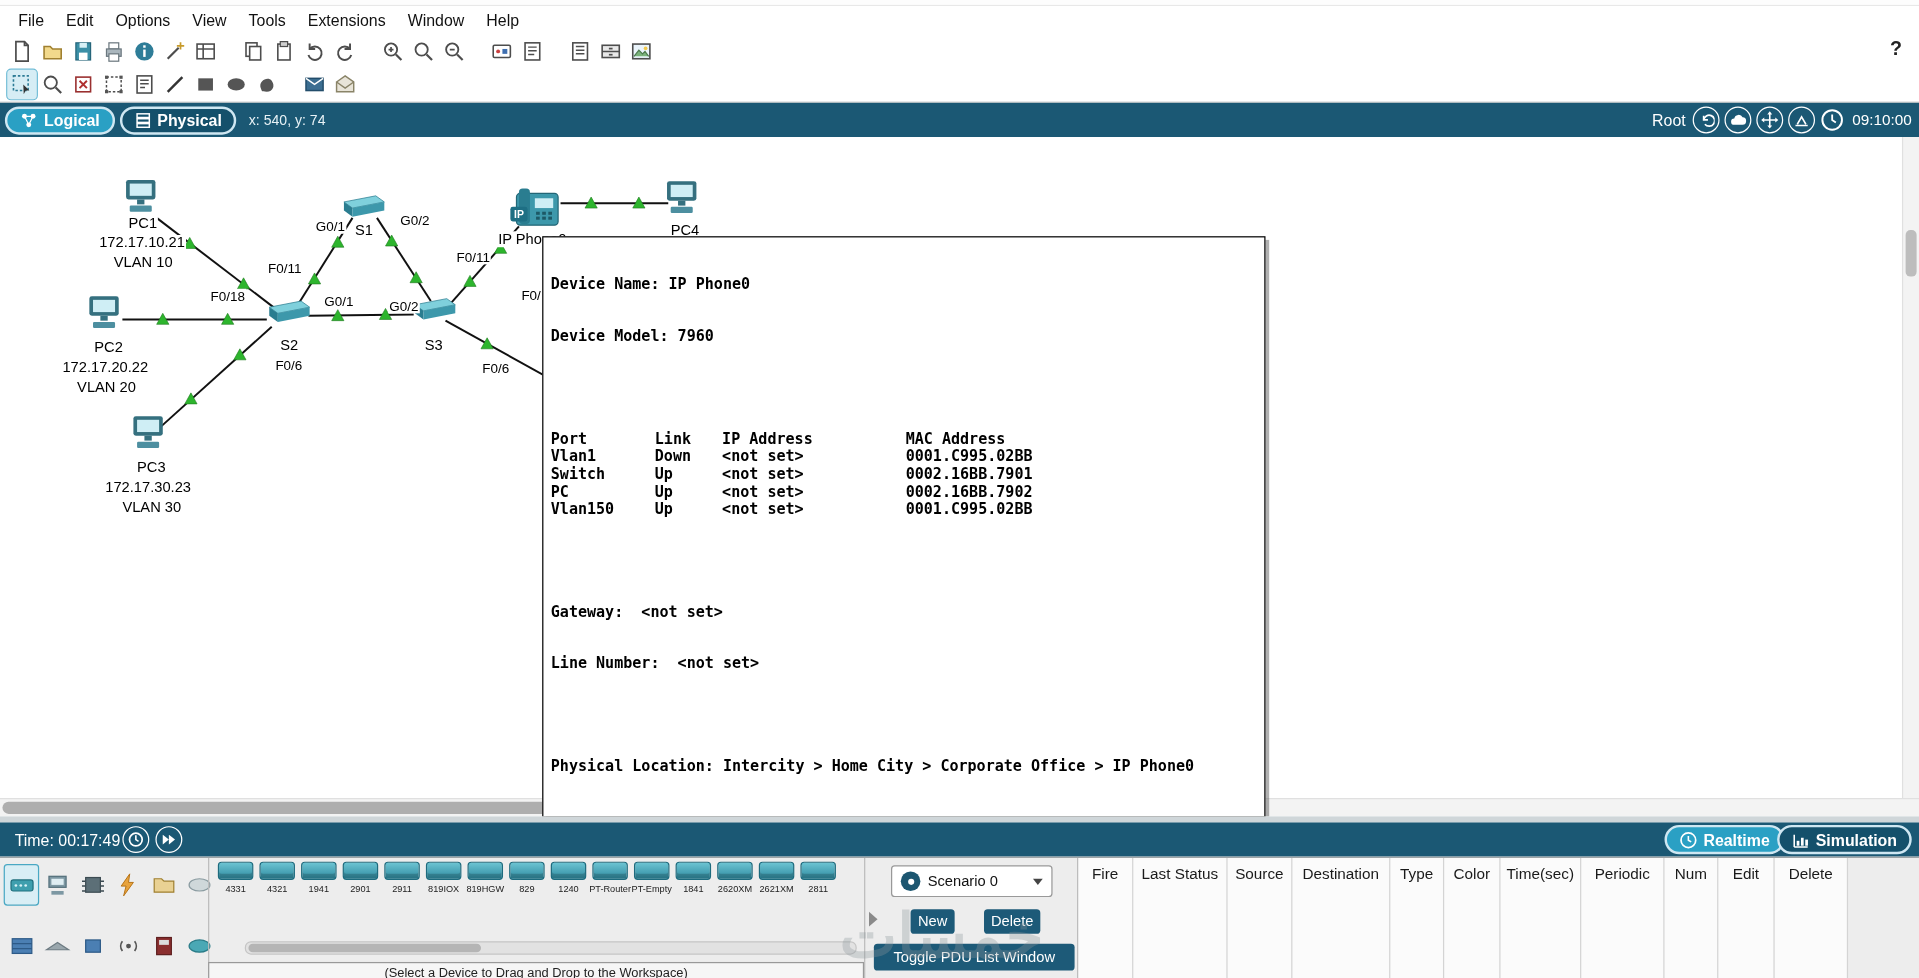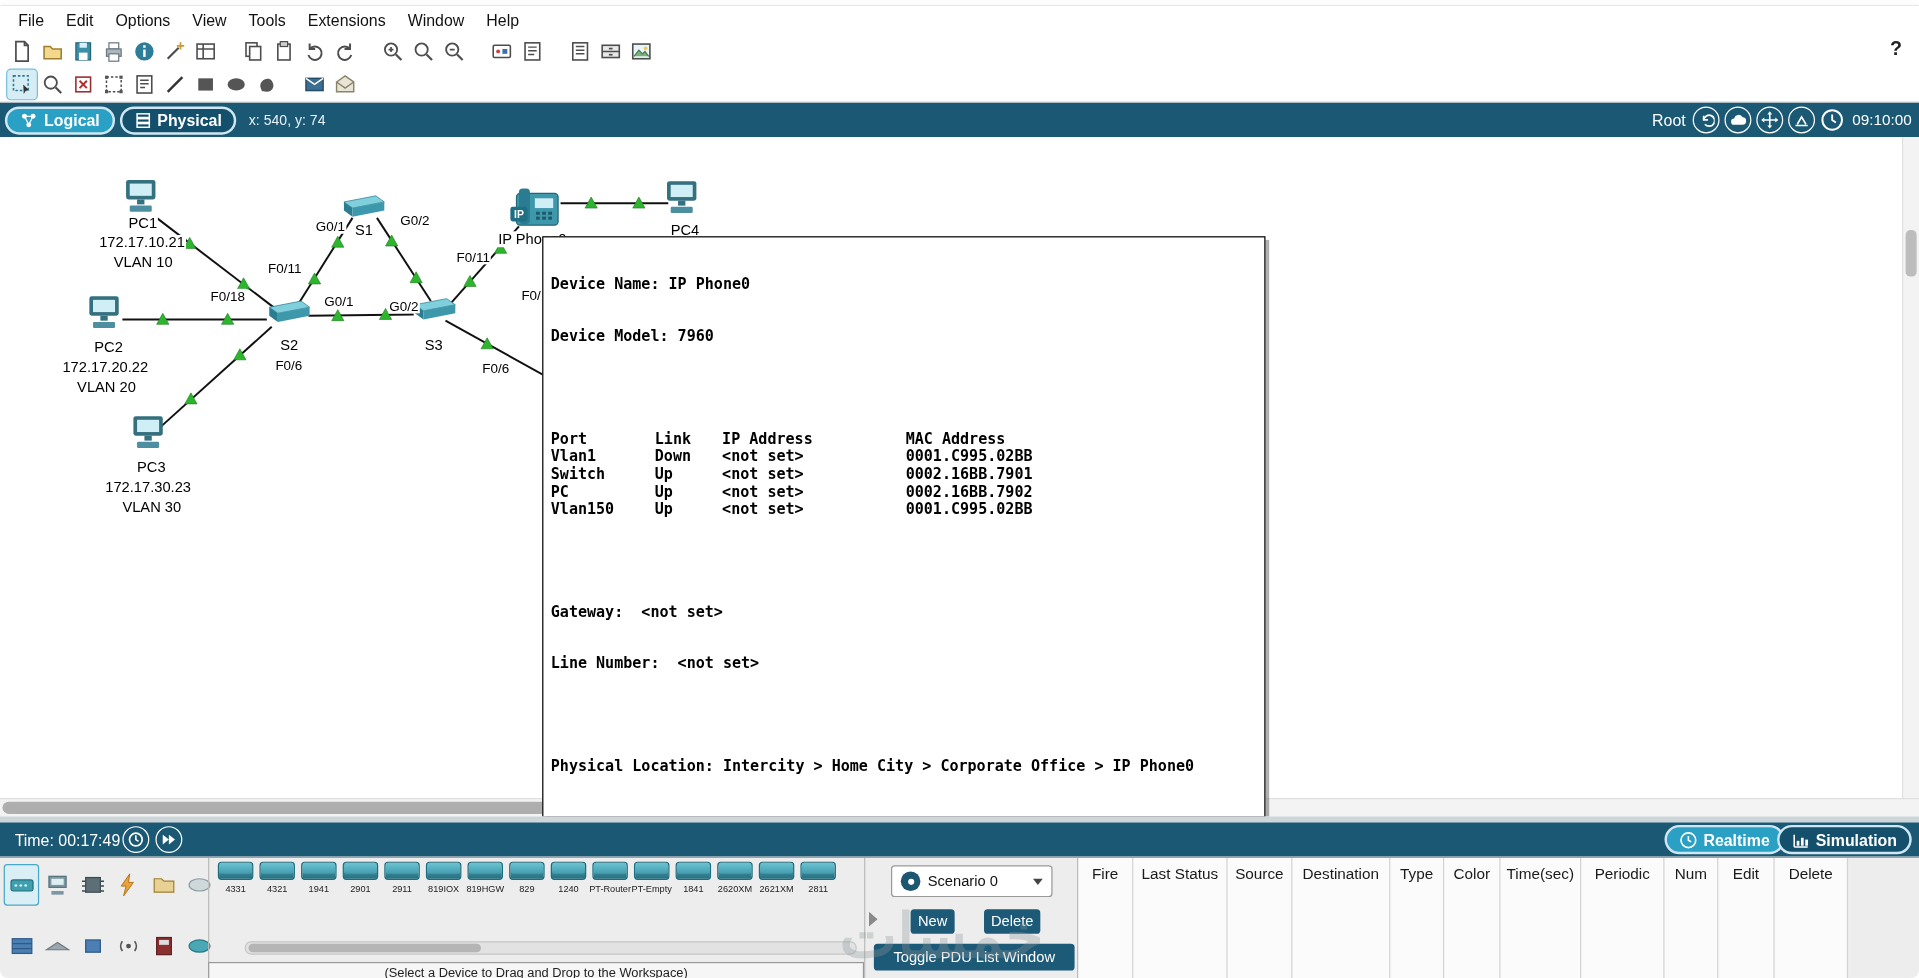--- a/index.html
+++ b/index.html
@@ -1,17 +1,17 @@
 <!DOCTYPE html>
 <html><head>
 <meta charset="utf-8">
 <style>
 *{margin:0;padding:0;box-sizing:border-box;}
 html,body{width:1919px;height:978px;background:#fff;font-family:"Liberation Sans",sans-serif;}
-.viewport{position:relative;width:1919px;height:978px;overflow:hidden;background:#fff;border-radius:8px;}
+.viewport{position:relative;width:1919px;height:978px;overflow:hidden;background:#fff;}
 .app{position:absolute;left:0;top:0;width:1568px;height:799px;transform:scale(1.2239);transform-origin:0 0;background:#fff;}
 
 
 .sliver{position:absolute;left:0;top:0;width:1568px;height:5px;background:#fdfdfd;border-bottom:1px solid #e8e8e8;}
 .menubar{position:absolute;left:0;top:5px;width:1568px;height:23px;background:#fff;display:flex;align-items:center;padding-left:6px;}
 .menu-item{font-size:13px;color:#111;padding:3px 9px;cursor:default;}
 .toolbar1{position:absolute;left:0;top:28px;width:1568px;height:27px;background:#fff;display:flex;align-items:center;padding-left:6px;}
 .toolbar2{position:absolute;left:0;top:55px;width:1568px;height:29px;background:#fff;display:flex;align-items:center;padding-left:6px;border-bottom:1px solid #c9c9c9;}
 .tbtn{width:24px;height:24px;display:flex;align-items:center;justify-content:center;margin-right:1px;border-radius:3px;}
 .tbtn.sel{background:#d6edf5;outline:1px solid #6fbcd6;}

